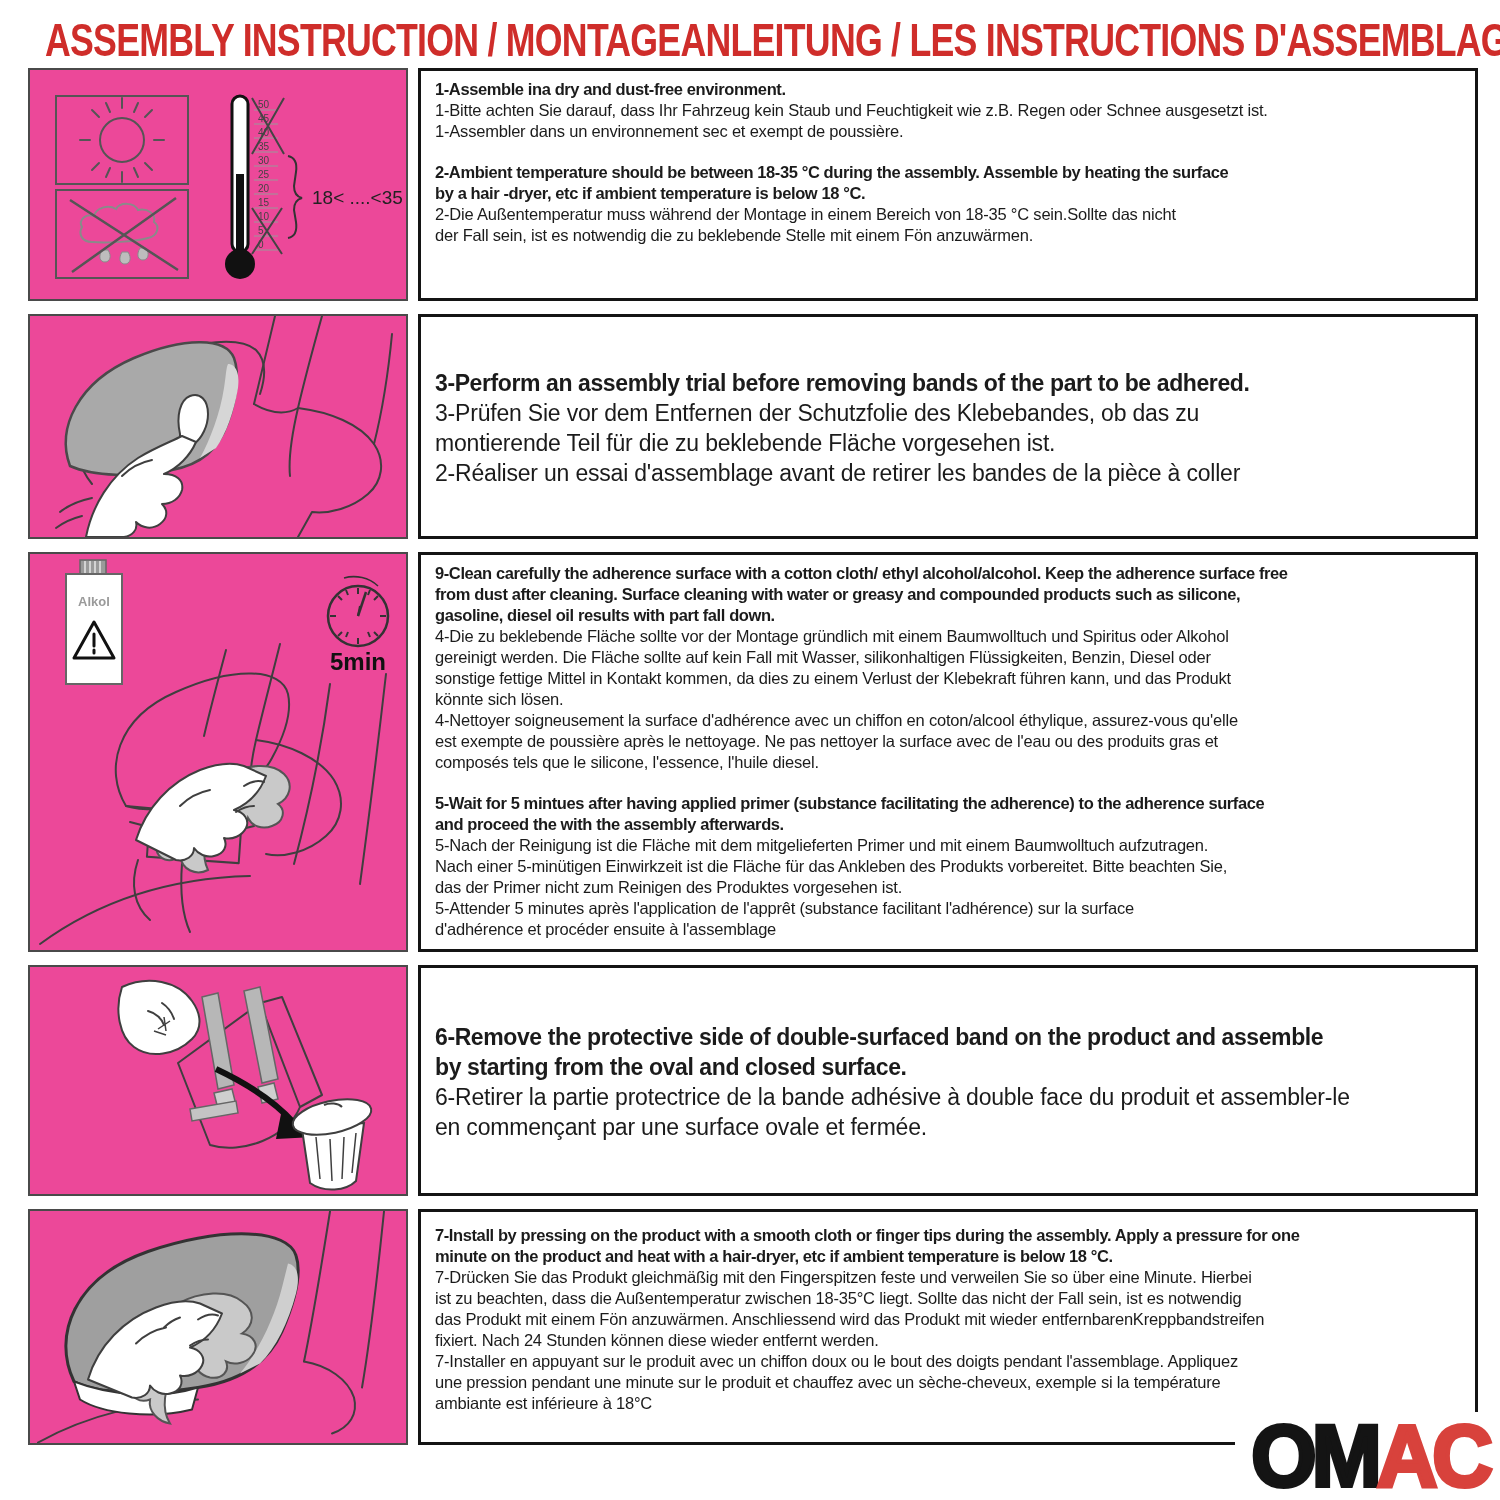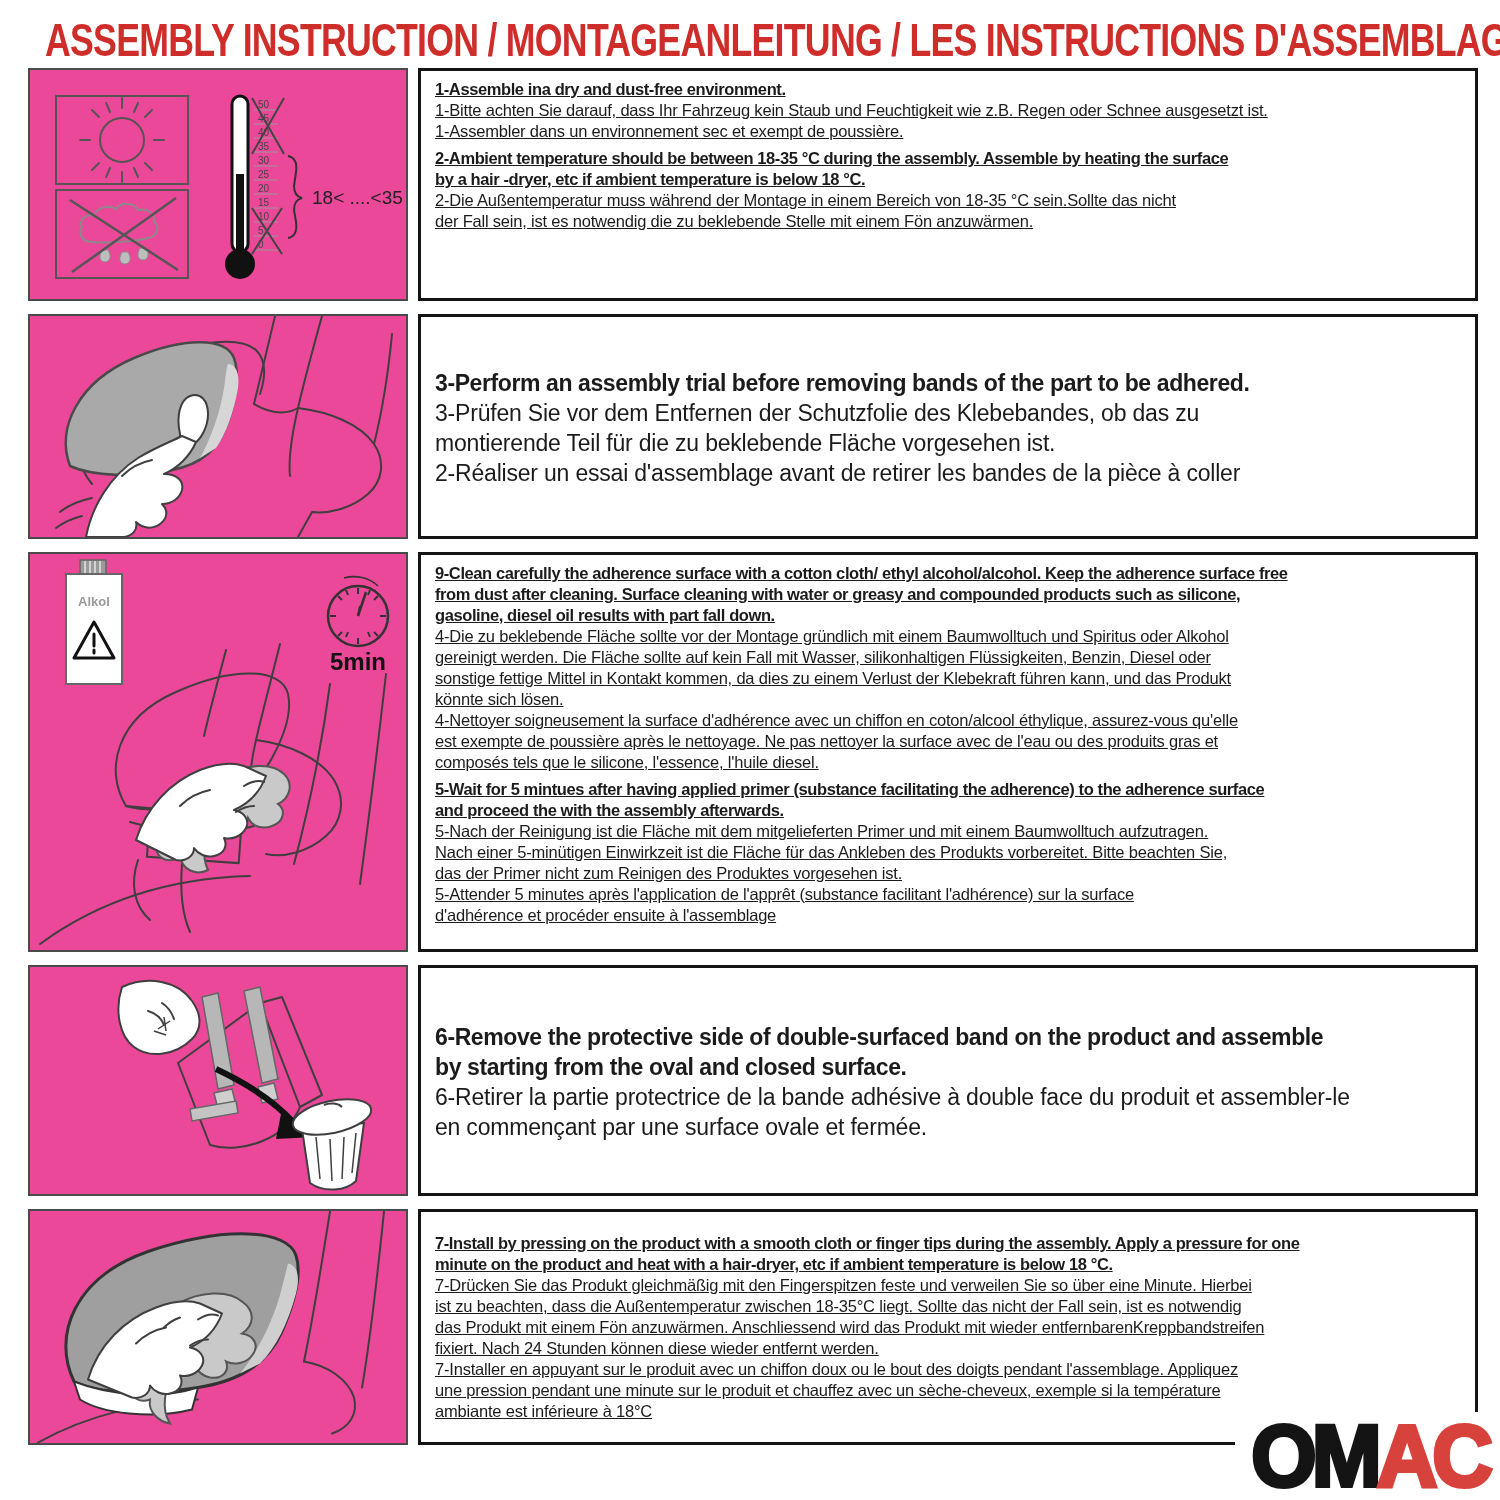--- a/index.html
+++ b/index.html
@@ -18,24 +18,24 @@
     width:380px;flex:none;border:2px solid #4a4a4a;background:#ec4899;box-sizing:border-box;
     display:flex;align-items:center;justify-content:center;
   }
   .illus svg{display:block;width:100%;height:100%;}
   .textbox{
     width:1060px;box-sizing:border-box;border:3px solid #141414;background:#fff;
     padding:8px 18px 6px 14px;
   }
   .textbox.vcenter{display:flex;flex-direction:column;justify-content:center;}
   .para{white-space:pre-line;margin:0;letter-spacing:-.2px;}
-  .small .para{font-size:16.5px;line-height:21px;text-decoration:underline;}
+  .small .para{font-size:16.5px;line-height:21px;}
   .big .para{font-size:23px;line-height:30px;}
   .para.bold{font-weight:700;letter-spacing:-.4px;}
-  .group-gap{margin-top:6px;}
+  .group-gap{margin-top:20px;}
   .r1{height:233px;} .r2{height:225px;} .r3{height:400px;} .r4{height:231px;border-radius:30px;} .r5{height:236px;}
   .logo{
     position:absolute;top:1412px;right:12px;background:#fff;padding:0 0 0 16px;
     font-weight:700;font-size:84px;line-height:84px;letter-spacing:-5px;white-space:nowrap;
     transform:scaleY(1.04);transform-origin:top right;
     -webkit-text-stroke:4px currentColor;
   }
   .logo .black{color:#141414;-webkit-text-stroke:4px #141414;}
   .logo .red{color:#d8423c;-webkit-text-stroke:4px #d8423c;}
   text{font-family:"Liberation Sans","DejaVu Sans",sans-serif;}
@@ -257,21 +257,21 @@
           <path d="M44,170 C80,184 130,188 168,176 L162,198 C122,208 72,202 50,188 Z" fill="#fff" stroke="#333" stroke-width="2"></path>
         </g>
         <g>
           <path d="M148,92 C170,80 198,78 212,90 C226,100 224,114 212,122 C224,124 230,134 222,144 C216,152 204,154 196,150 C200,160 192,168 180,166 C170,164 164,156 164,148 C152,150 142,142 144,130 Z" fill="#c9c9c9" stroke="#555" stroke-width="2"></path>
           <path d="M142,160 C136,178 130,196 140,212 C128,210 118,200 120,188 C110,192 100,186 100,176 C100,166 108,160 118,160 Z" fill="#c9c9c9" stroke="#555" stroke-width="2"></path>
           <path d="M58,168 C68,134 94,108 126,96 C142,90 158,88 170,92 L192,102 C186,118 174,130 160,136 C170,138 176,146 172,154 C168,162 158,166 150,164 C154,172 150,180 140,182 C132,184 124,180 120,174 C120,182 112,188 102,186 Z" fill="#fff" stroke="#3f3f3f" stroke-width="2" stroke-linejoin="round"></path>
           <path d="M106,132 C114,124 126,118 136,116 M168,108 c6,-4 14,-6 20,-4 M160,134 c6,-4 12,-6 18,-6 M150,106 c-6,2 -12,6 -16,10" stroke="#3f3f3f" stroke-width="2" fill="none" stroke-linecap="round"></path>
         </g>
       </svg>
     </div>
-    <div class="textbox small" style="padding-top:21px;">
+    <div class="textbox small" style="padding-top:13px;">
       <p class="para bold">7-Install by pressing on the product with a smooth cloth or finger tips during the assembly. Apply a pressure for one
 minute on the product and heat with a hair-dryer, etc if ambient temperature is below 18 °C.</p>
       <p class="para">7-Drücken Sie das Produkt gleichmäßig mit den Fingerspitzen feste und verweilen Sie so über eine Minute. Hierbei
 ist zu beachten, dass die Außentemperatur zwischen 18-35°C liegt. Sollte das nicht der Fall sein, ist es notwendig
 das Produkt mit einem Fön anzuwärmen. Anschliessend wird das Produkt mit wieder entfernbarenKreppbandstreifen
 fixiert. Nach 24 Stunden können diese wieder entfernt werden.</p>
       <p class="para">7-Installer en appuyant sur le produit avec un chiffon doux ou le bout des doigts pendant l'assemblage. Appliquez
 une pression pendant une minute sur le produit et chauffez avec un sèche-cheveux, exemple si la température
 ambiante est inférieure à 18°C</p>
     </div>

